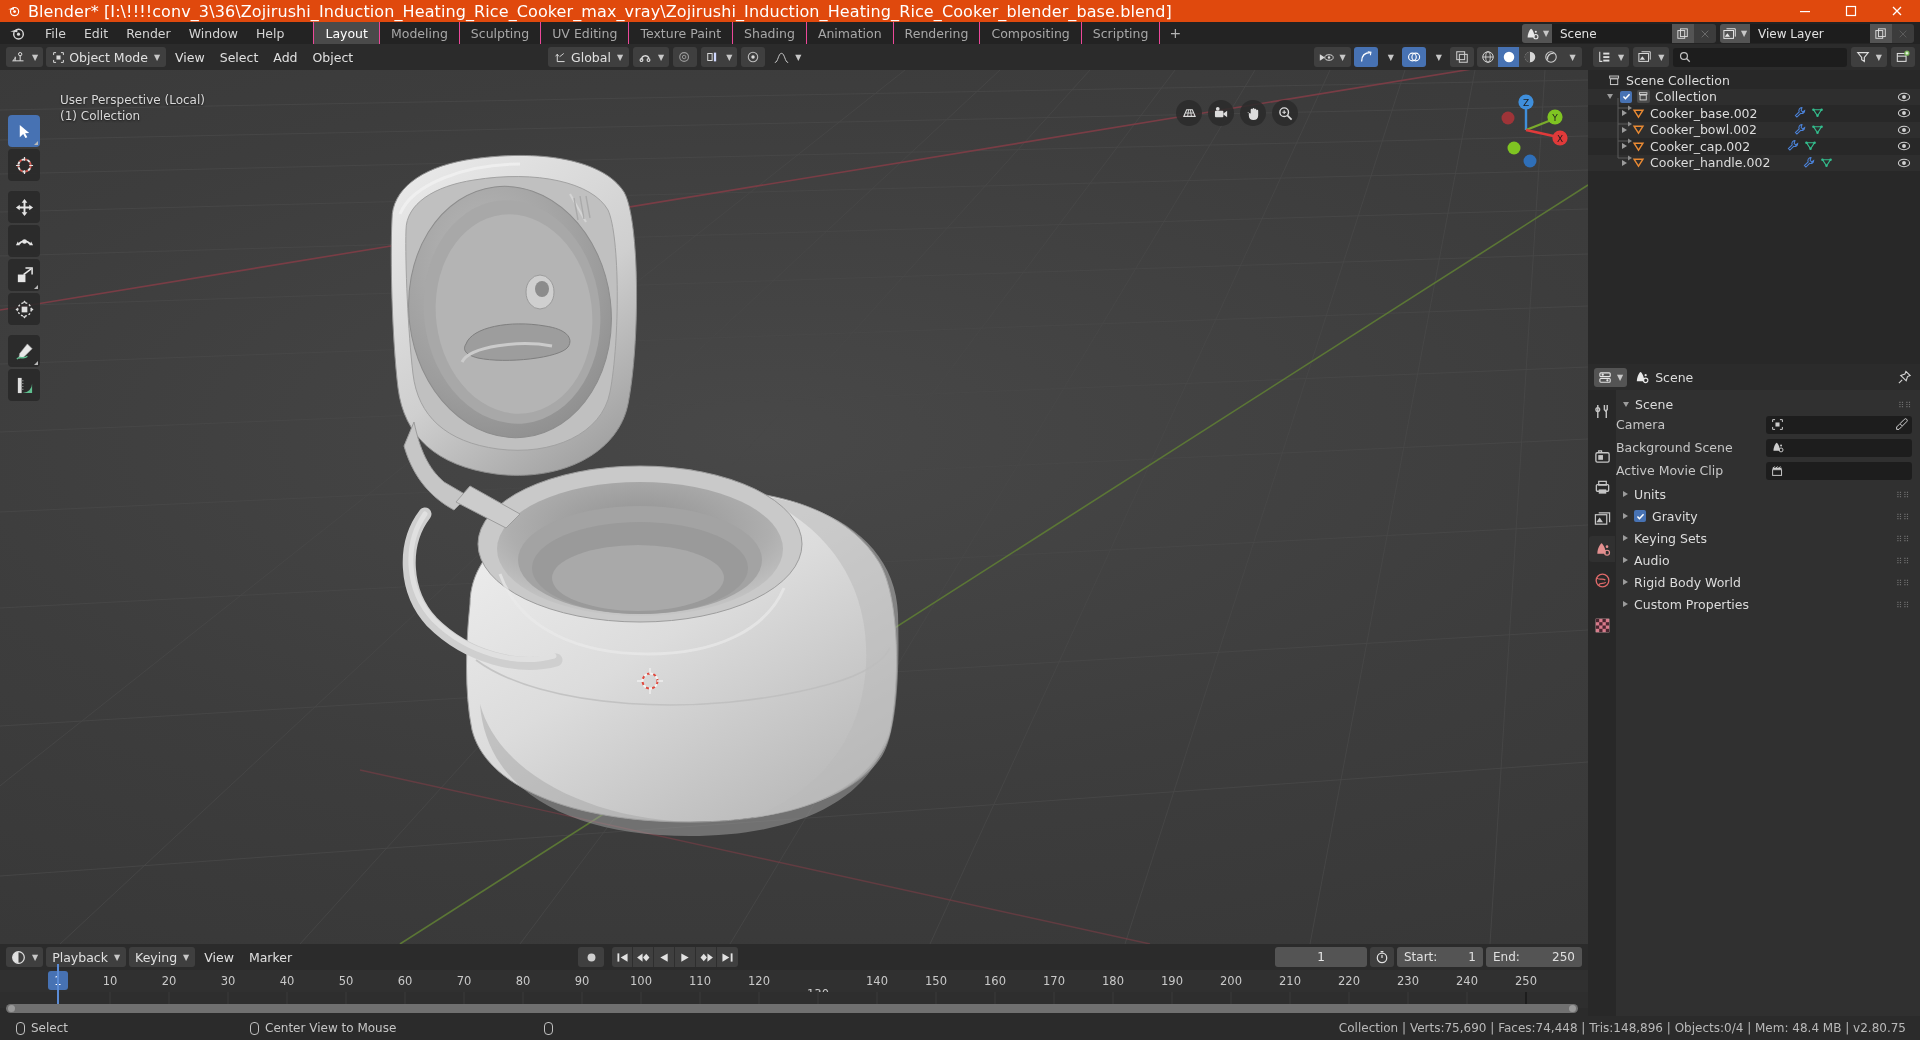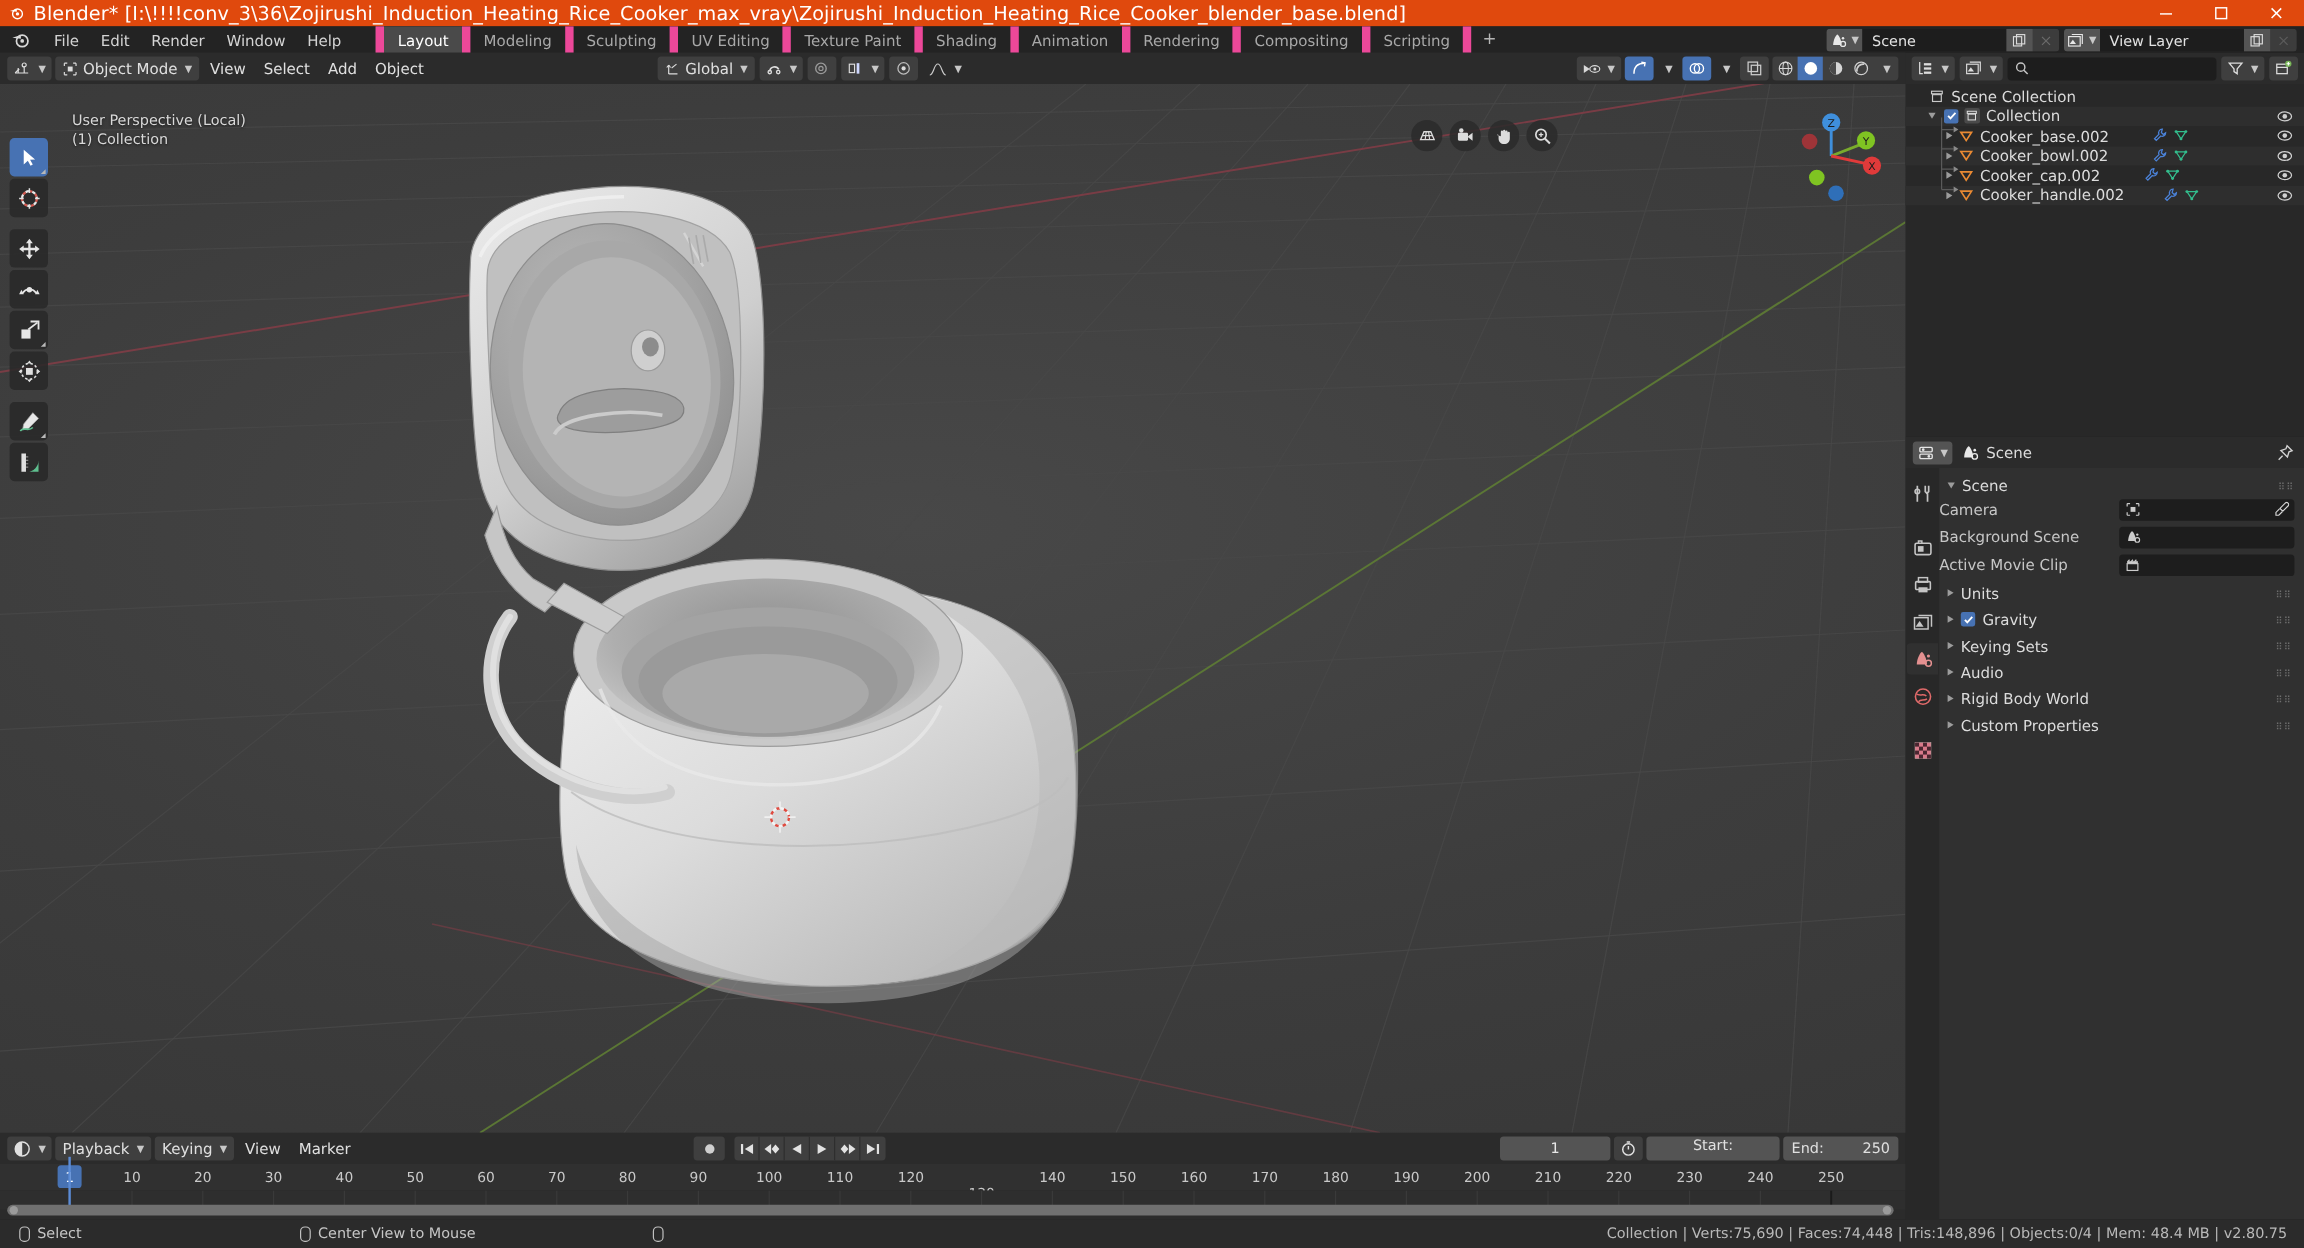--- a/index.html
+++ b/index.html
@@ -31,21 +31,21 @@
   }
   .blender-logo{ width:22px; height:22px; margin:0 6px 0 8px; flex:0 0 auto; display:flex; align-items:center;}
   .menu-item{
     height:20px; padding:0 9px; display:flex;align-items:center;
     font-size:12.5px; color:#d4d4d4; border-radius:3px; cursor:default; white-space:nowrap;
   }
   .wstabs{ display:flex; align-items:center; margin-left:20px; height:22px; }
   .wstab{
     height:22px; padding:0 11px; display:flex;align-items:center;
     font-size:12.5px; color:#a8a8a8; white-space:nowrap; cursor:default;
-    border-left:7px solid #ec4899;
+    border-left:1px solid #ec4899;
   }
   .wstab.active{ background:#4a4a4a; color:#ffffff;}
   .wstab.plus{ color:#b5b5b5; padding:0 9px; font-size:14px;}
   .topbar-right{ position:absolute; right:6px; top:2px; height:19px; display:flex; align-items:center; gap:4px;}
   .idblock{ display:flex; align-items:center; height:19px; background:#282828; border-radius:3px; overflow:hidden;}
   .idblock .idicon{ width:30px;height:19px; background:#545454; display:flex;align-items:center;justify-content:center; gap:2px;}
   .idblock .idname{ width:120px; height:19px; background:#1d1d1d; display:flex;align-items:center; padding-left:8px; font-size:12px; color:#e2e2e2;}
   .idblock .idbtn{ width:22px;height:19px; background:#545454; display:flex;align-items:center;justify-content:center;}
   .idblock .idbtn.dim{ background:#545454; opacity:.45;}
 
@@ -728,21 +728,21 @@
       </div>
 
       <div class="tl-right">
         <div class="numfield" style="width:92px;">1</div>
         <div class="hbtn sq">
           <svg width="14" height="14" viewBox="0 0 16 16">
             <circle cx="8" cy="9" r="5.4" fill="none" stroke="#e2e2e2" stroke-width="1.4"></circle>
             <path d="M8 9 V5.6 M6.4 1.8 H9.6" stroke="#e2e2e2" stroke-width="1.4"></path>
           </svg>
         </div>
-        <div class="lblfield" style="width:111px;flex-direction:column;">
+        <div class="lblfield" style="width:86px;">
           <span>Start:</span>
           <span style="margin-left:auto;">1</span>
         </div>
         <div class="lblfield" style="width:96px;">
           <span>End:</span>
           <span style="margin-left:auto;">250</span>
         </div>
       </div>
     </div>
 

